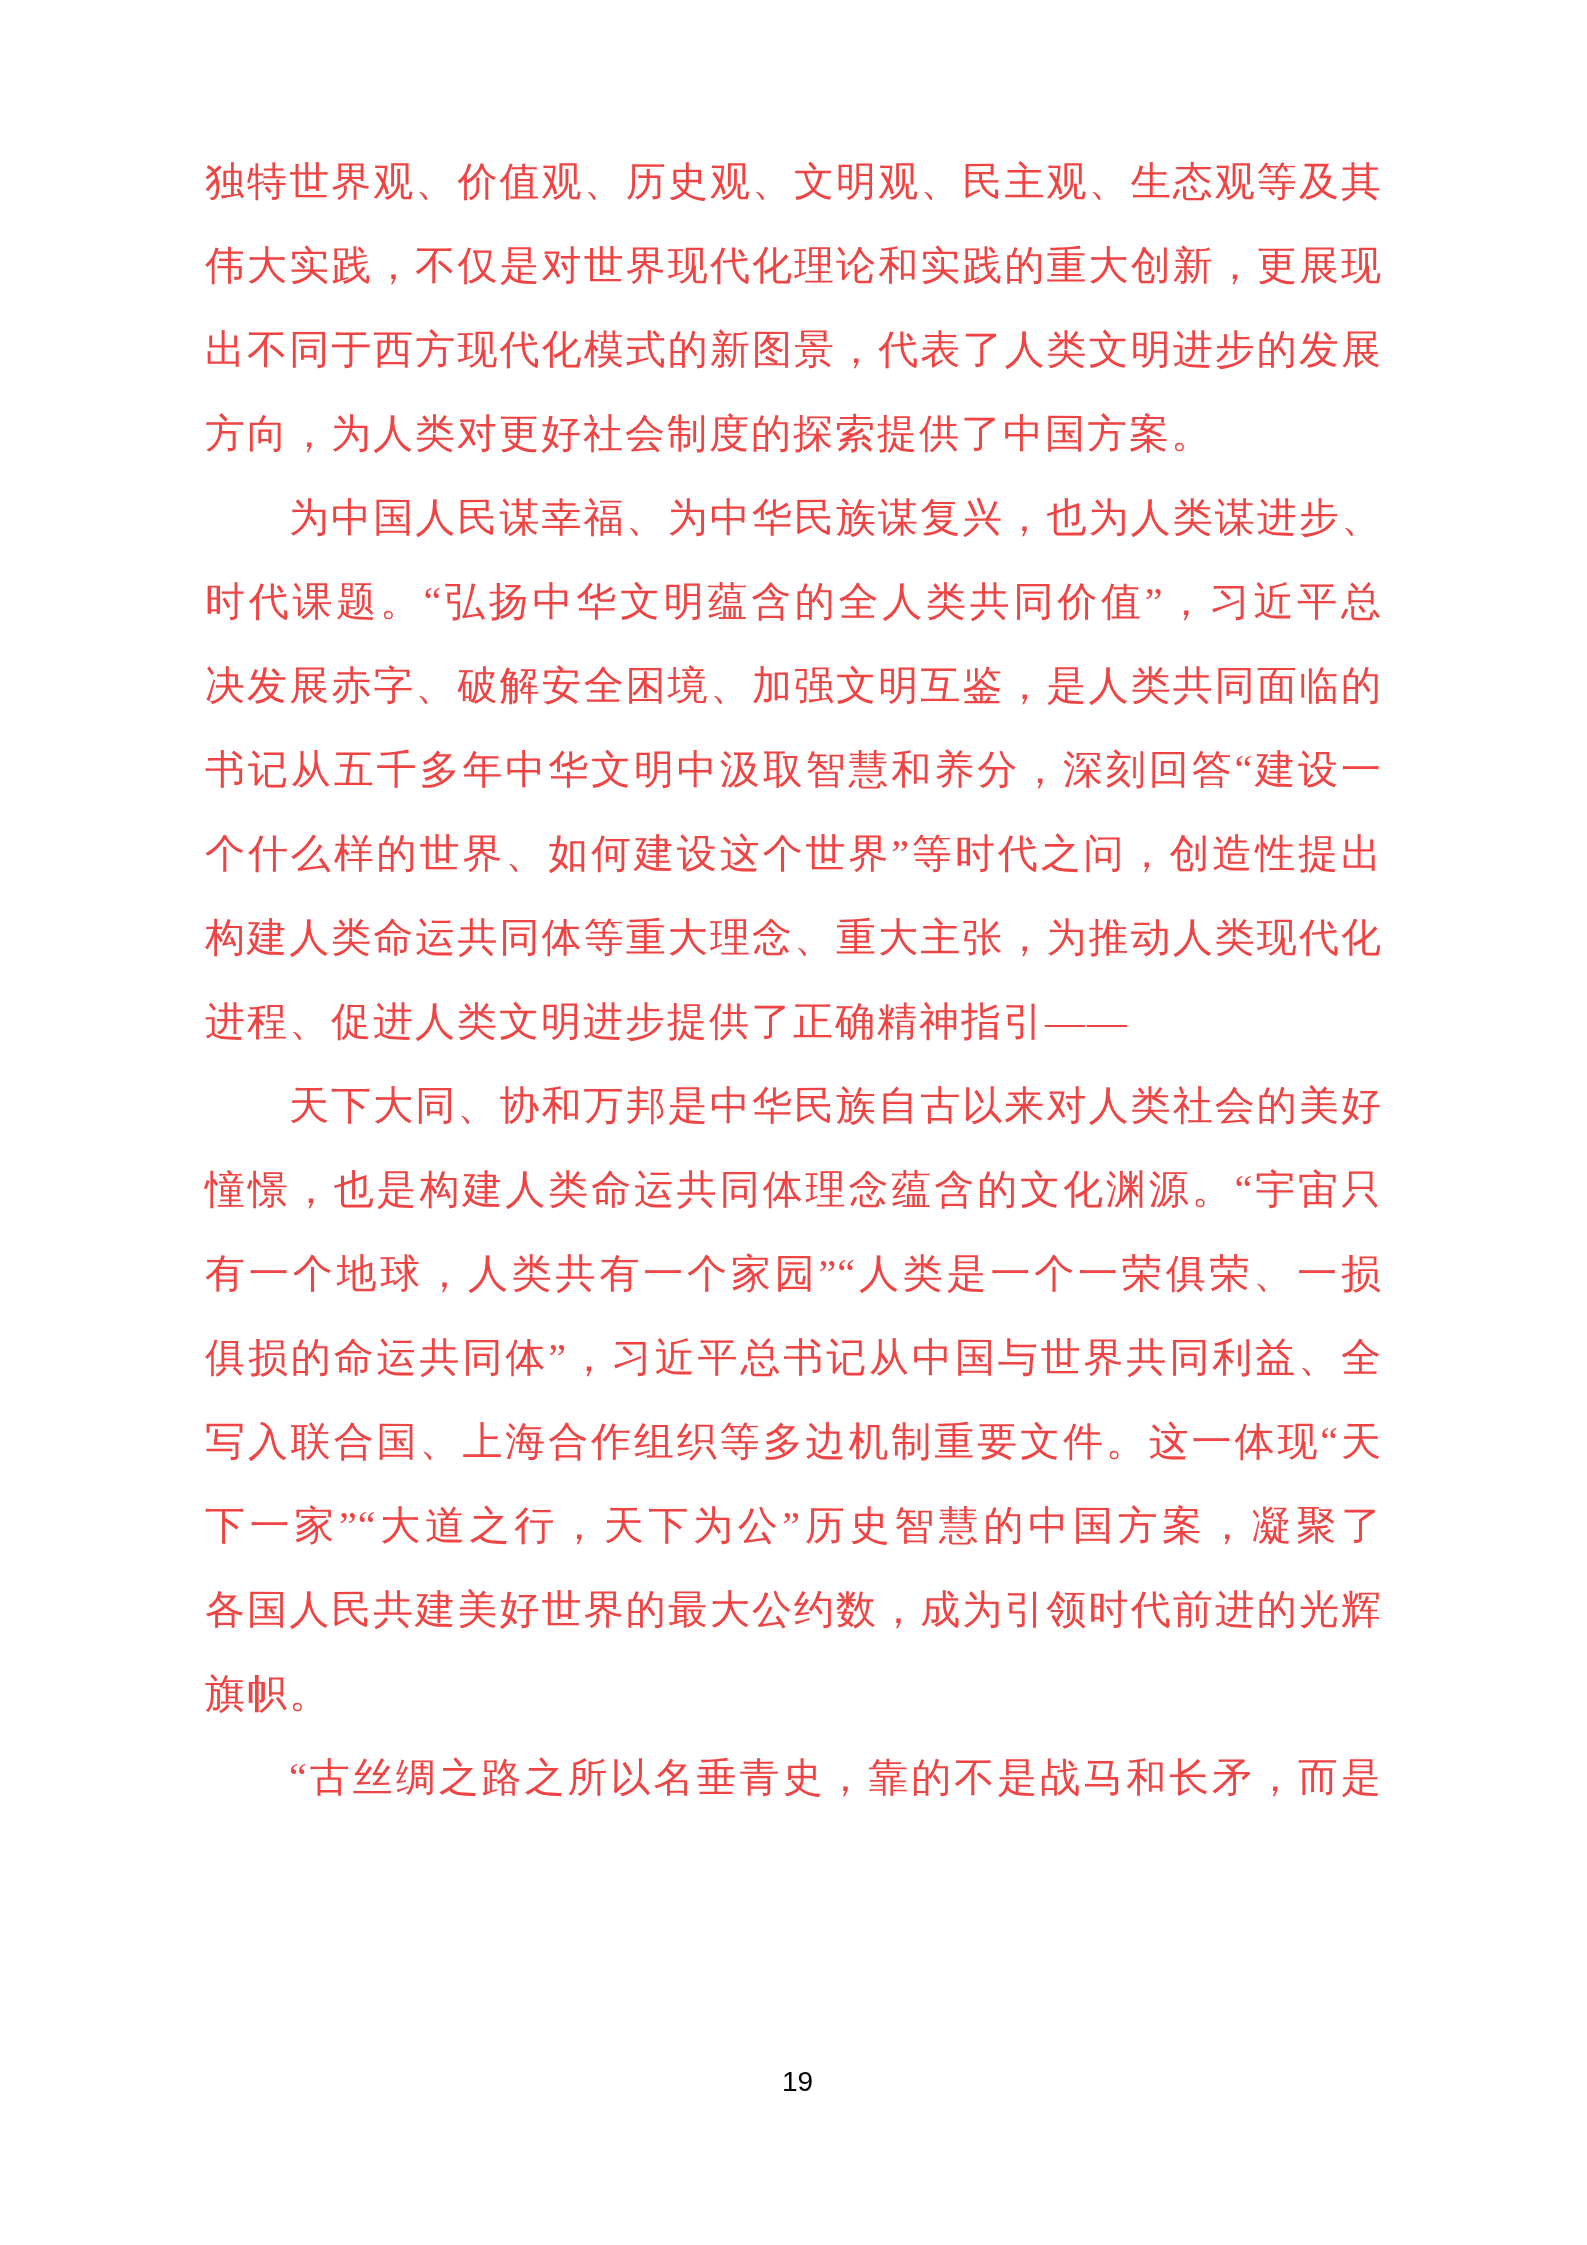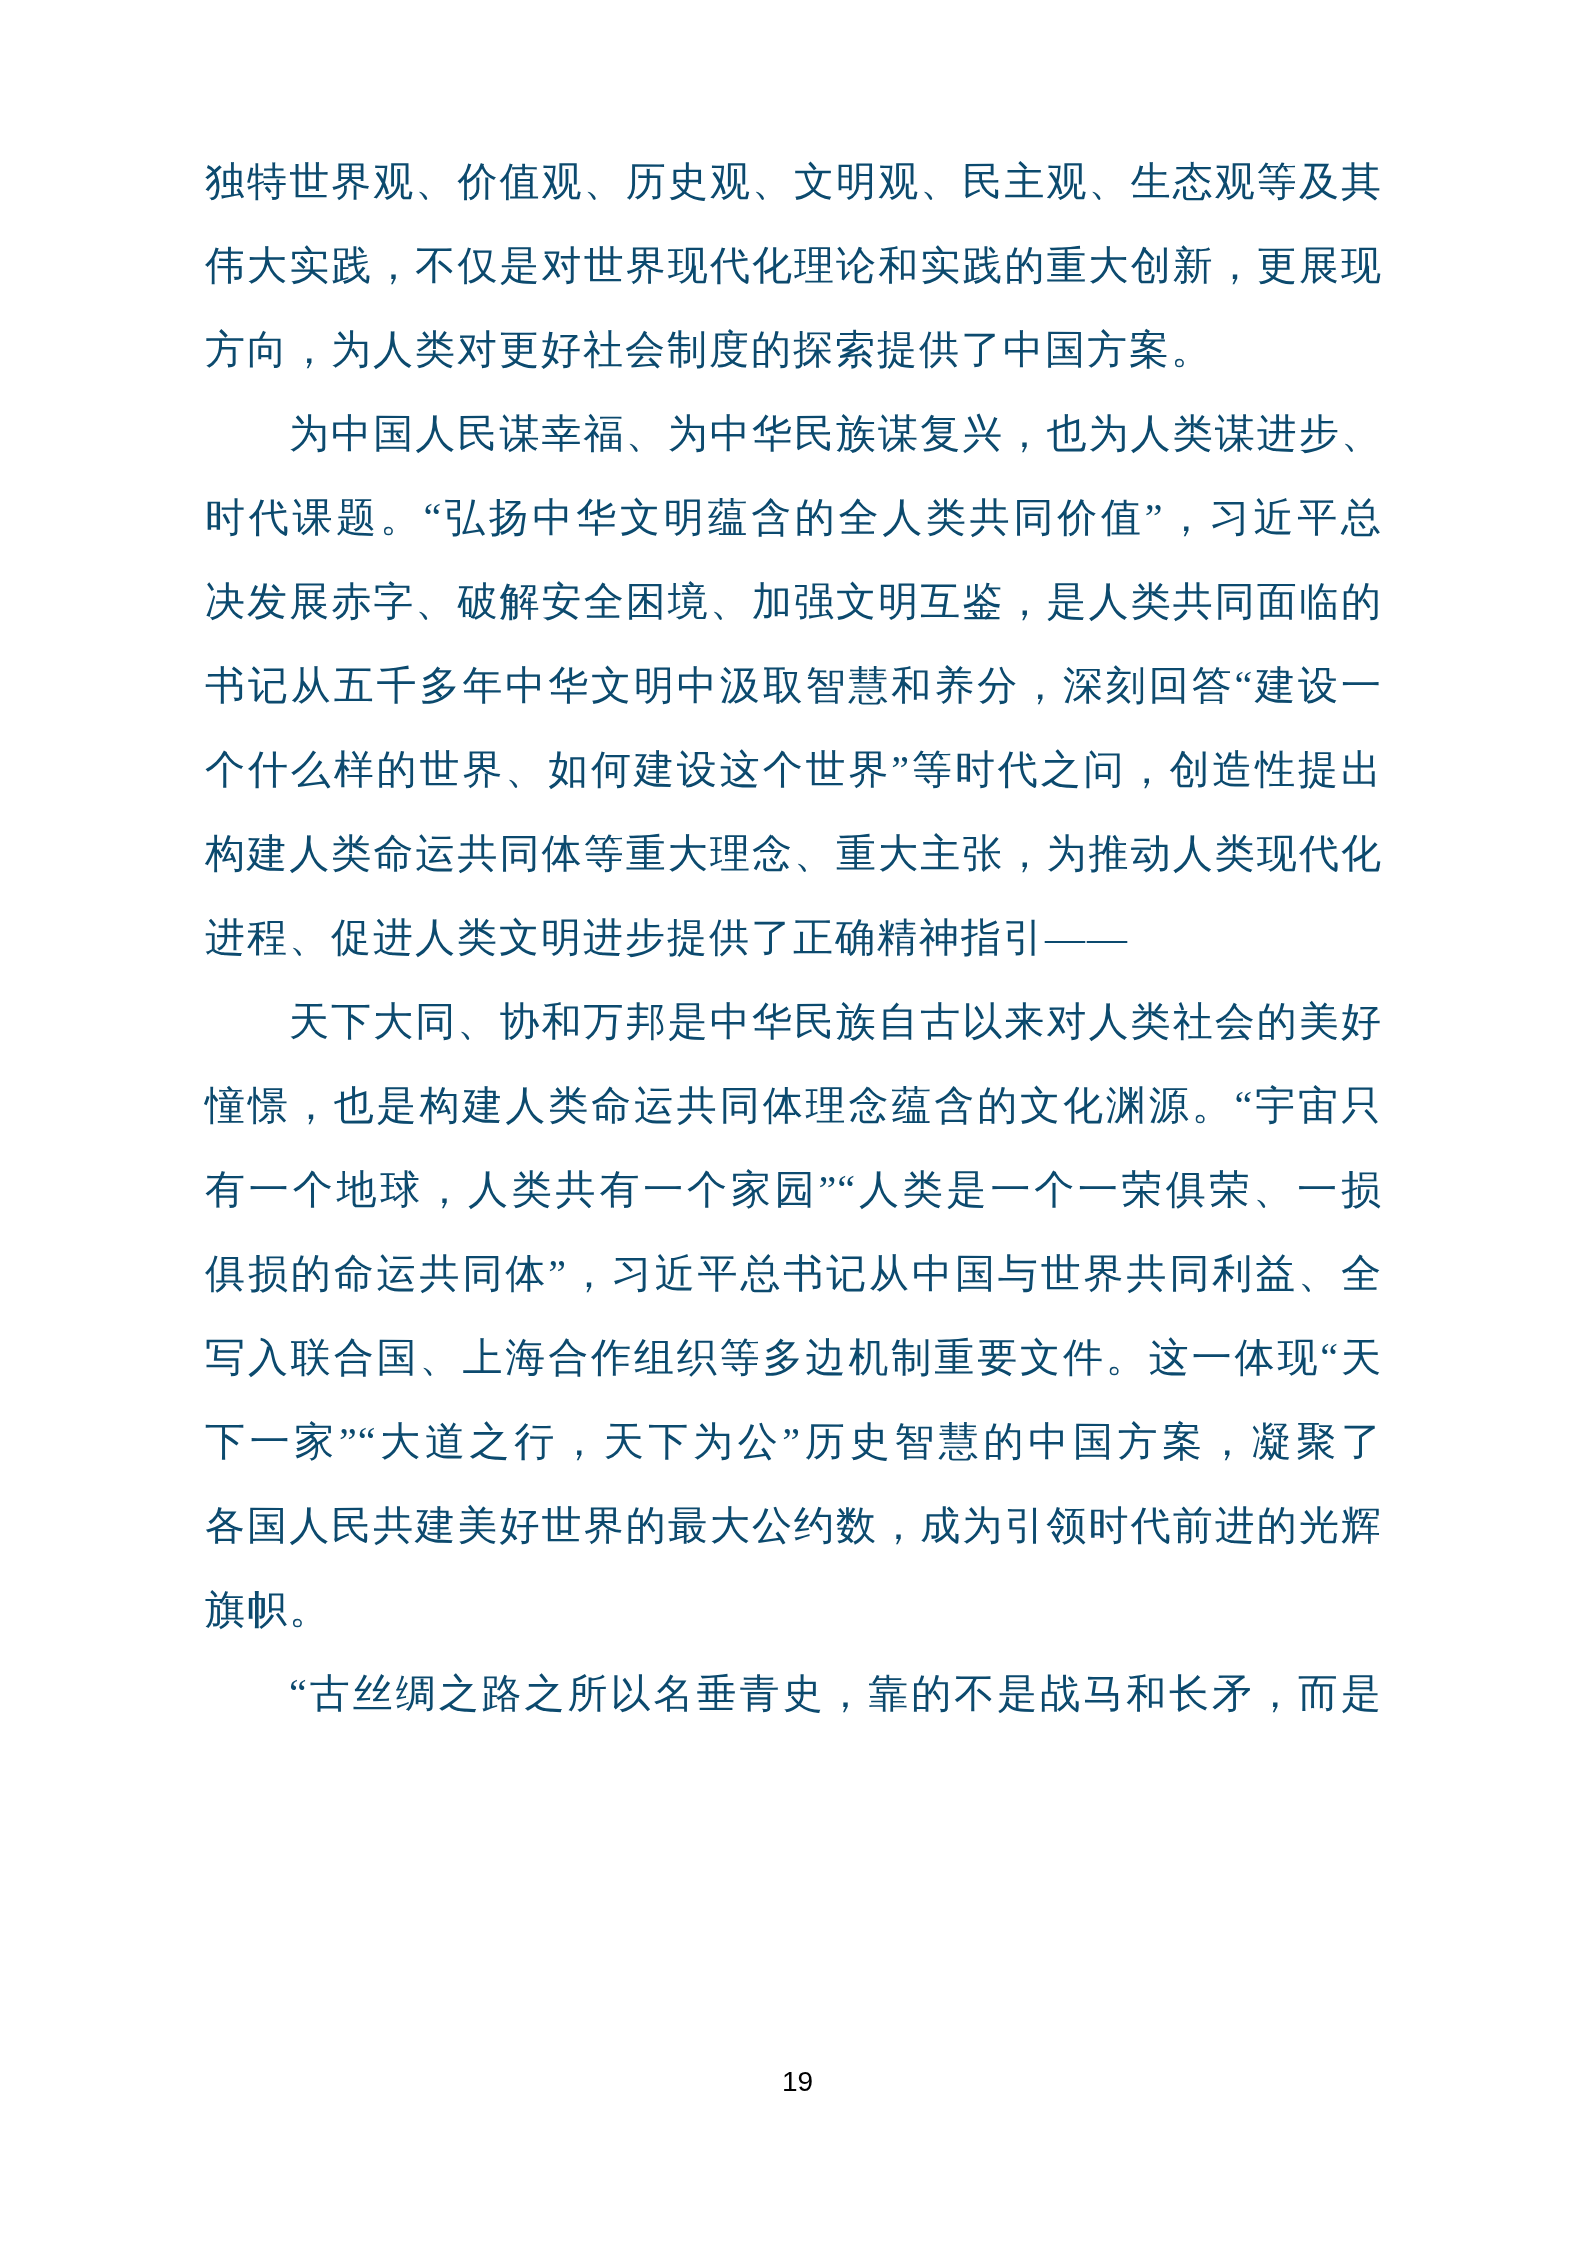--- a/index.html
+++ b/index.html
@@ -18,21 +18,21 @@
   .text-block {
     position: absolute;
     left: 205px;
     top: 140px;
     width: 1177px;
   }
   .line {
     height: 84px;
     line-height: 84px;
     font-size: 40px;
-    color: #0c4a6e;
+    color: #ef4444;
     text-align: justify;
     text-align-last: justify;
     letter-spacing: 1px;
     white-space: normal;
     overflow: visible;
   }
   .line.indent {
     padding-left: 84px;
     font-family: Liberation Serif, serif;
   }
@@ -54,20 +54,21 @@
     font-family: "Liberation Sans", "DejaVu Sans", sans-serif;
   }
 </style>
 </head>
 <body>
 
 <div class="page">
   <div class="text-block">
     <div class="line">独特世界观、价值观、历史观、文明观、民主观、生态观等及其</div>
     <div class="line">伟大实践，不仅是对世界现代化理论和实践的重大创新，更展现</div>
+    <div class="line">出不同于西方现代化模式的新图景，代表了人类文明进步的发展</div>
     <div class="line short">方向，为人类对更好社会制度的探索提供了中国方案。</div>
     <div class="line indent">为中国人民谋幸福、为中华民族谋复兴，也为人类谋进步、</div>
     <div class="line">时代课题。“弘扬中华文明蕴含的全人类共同价值”，习近平总</div>
     <div class="line">决发展赤字、破解安全困境、加强文明互鉴，是人类共同面临的</div>
     <div class="line">书记从五千多年中华文明中汲取智慧和养分，深刻回答“建设一</div>
     <div class="line">个什么样的世界、如何建设这个世界”等时代之问，创造性提出</div>
     <div class="line">构建人类命运共同体等重大理念、重大主张，为推动人类现代化</div>
     <div class="line short">进程、促进人类文明进步提供了正确精神指引——</div>
     <div class="line indent">天下大同、协和万邦是中华民族自古以来对人类社会的美好</div>
     <div class="line">憧憬，也是构建人类命运共同体理念蕴含的文化渊源。“宇宙只</div>

